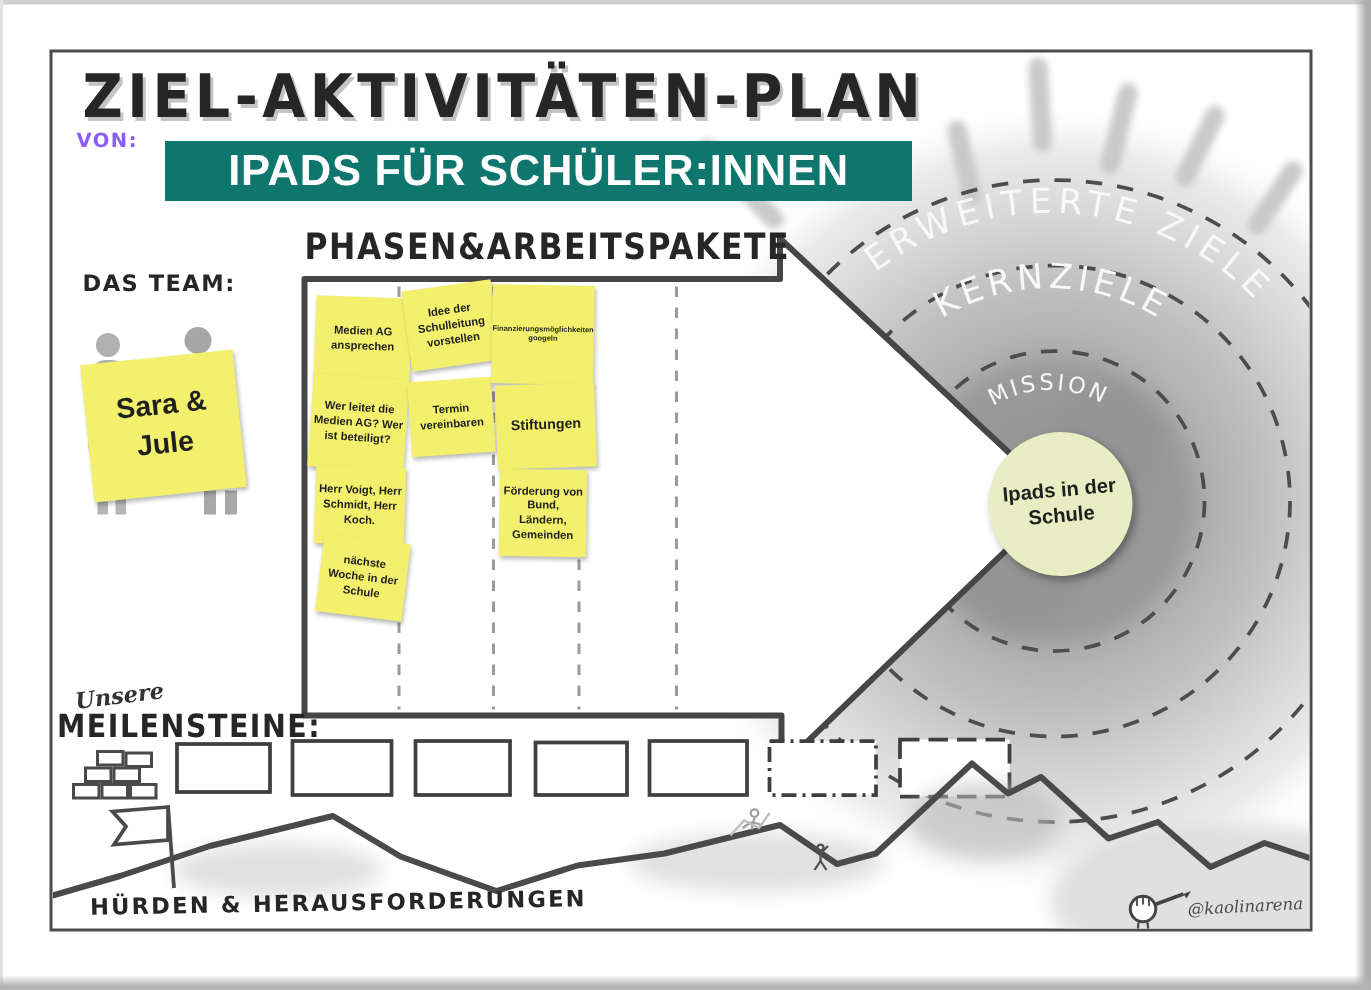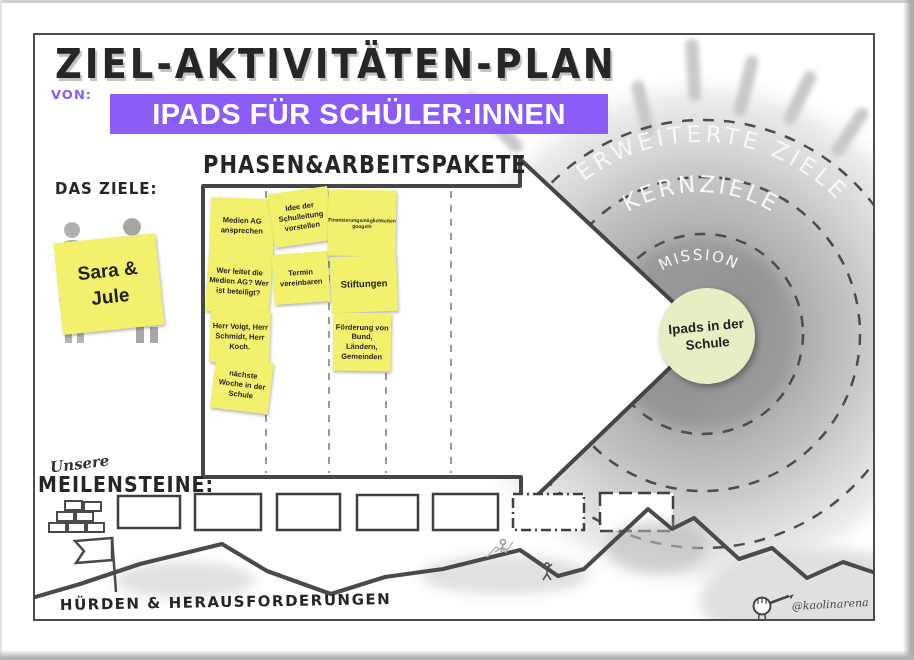--- a/index.html
+++ b/index.html
@@ -13,21 +13,21 @@
                background:linear-gradient(to bottom,rgba(0,0,0,0),#b3b3b3 75%);}
   .sheet{position:absolute;left:33px;top:33px;width:838px;height:584px;
          border:2px solid #4c4c4c;background:#fff;overflow:hidden;}
   .art{position:absolute;left:0;top:0;}
   .abs{position:absolute;}
   .hand{font-family:"DejaVu Sans",sans-serif;color:#262626;}
   .page-title{left:20px;top:6px;font-size:37px;font-weight:800;letter-spacing:3px;
               transform:scaleY(1.08);transform-origin:left top;white-space:nowrap;
               text-shadow:2px 3px 0 rgba(145,145,145,.55);}
   .von{left:16px;top:52px;font-size:13px;font-weight:700;letter-spacing:1px;color:#8b5cf6;}
-  .banner{left:75px;top:59px;width:498px;height:40px;background:#8b5cf6;color:#fff;
+  .banner{left:75px;top:59px;width:498px;height:40px;background:#0f766e;color:#fff;
           display:flex;align-items:center;justify-content:center;font-size:29px;
           font-weight:700;letter-spacing:.5px;white-space:nowrap;}
   .phases-h{left:168px;top:116px;font-size:21px;font-weight:800;letter-spacing:1px;
             transform:scaleY(1.15);transform-origin:left top;white-space:nowrap;}
   .team-h{left:20px;top:145px;font-size:15px;font-weight:800;letter-spacing:1px;}
   .unsere{left:15px;top:420px;font-size:15px;font-style:italic;font-weight:700;
           font-family:"DejaVu Serif",serif;transform:rotate(-7deg);color:#333;}
   .miles-h{left:3px;top:437px;font-size:19px;font-weight:800;letter-spacing:1px;
            transform:scaleY(1.12);transform-origin:left top;white-space:nowrap;}
   .hurdles-h{left:25px;top:558px;font-size:15px;font-weight:800;letter-spacing:1.5px;
@@ -187,21 +187,21 @@
         <line x1="724" y1="580" x2="723" y2="589" stroke="#444" stroke-width="1.5"></line>
         <line x1="730" y1="580" x2="731" y2="589" stroke="#444" stroke-width="1.5"></line>
       </g>
       <text class="sig" x="757" y="575" transform="rotate(-3 757 575)">@kaolinarena</text>
     </svg>
 
     <div class="abs hand page-title">ZIEL-AKTIVITÄTEN-PLAN</div>
     <div class="abs hand von">VON:</div>
     <div class="abs banner">IPADS FÜR SCHÜLER:INNEN</div>
     <div class="abs hand phases-h">PHASEN&amp;ARBEITSPAKETE</div>
-    <div class="abs hand team-h">DAS ZIELE:</div>
+    <div class="abs hand team-h">DAS TEAM:</div>
     <div class="abs unsere">Unsere</div>
     <div class="abs hand miles-h">MEILENSTEINE:</div>
     <div class="abs hand hurdles-h">HÜRDEN &amp; HERAUSFORDERUNGEN</div>
 
     <div class="sticky sara" style="left:23px;top:203px;width:102px;height:92px;transform:rotate(-6deg);">Sara &amp; Jule</div>
 
     <div class="sticky fs7" style="left:175px;top:163px;width:64px;height:56px;transform:rotate(2deg);">Medien AG ansprechen</div>
     <div class="sticky fs7" style="left:172px;top:216px;width:64px;height:62px;transform:rotate(4deg);">Wer leitet die Medien AG? Wer ist beteiligt?</div>
     <div class="sticky fs7" style="left:175px;top:276px;width:60px;height:52px;transform:rotate(2deg);">Herr Voigt, Herr Schmidt, Herr Koch.</div>
     <div class="sticky fs7" style="left:178px;top:324px;width:58px;height:52px;transform:rotate(7deg);">nächste Woche in der Schule</div>

